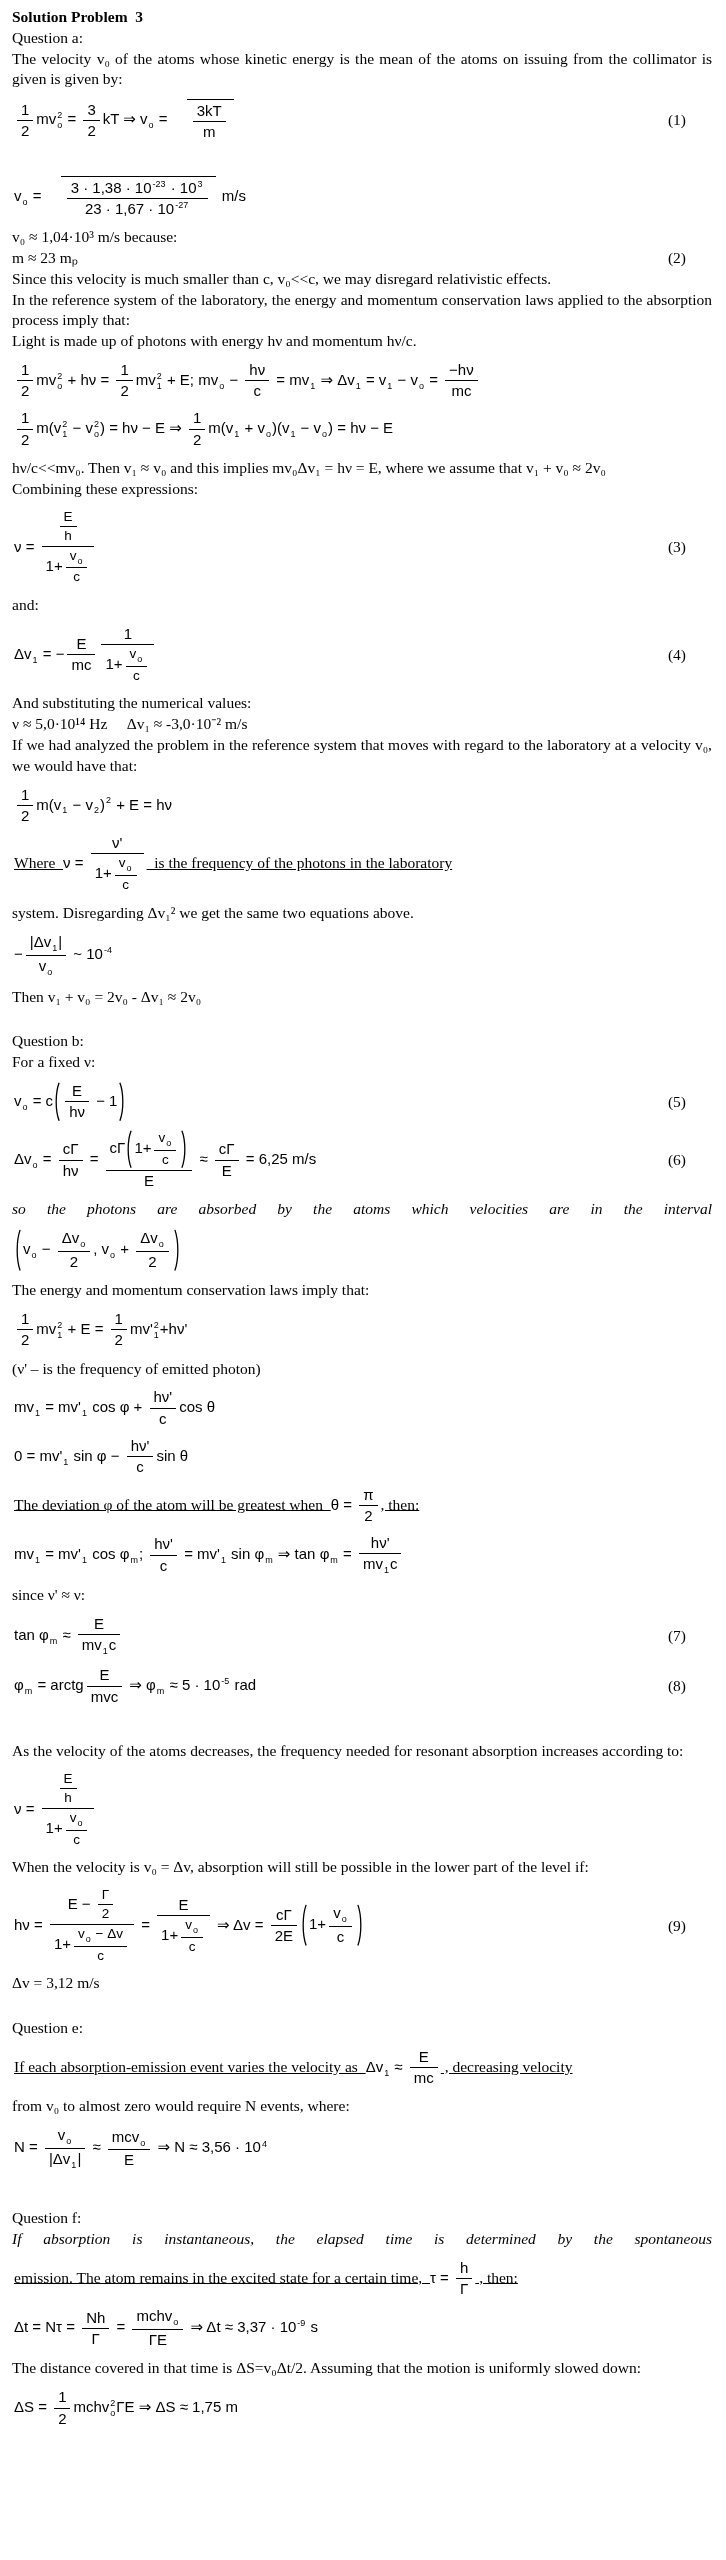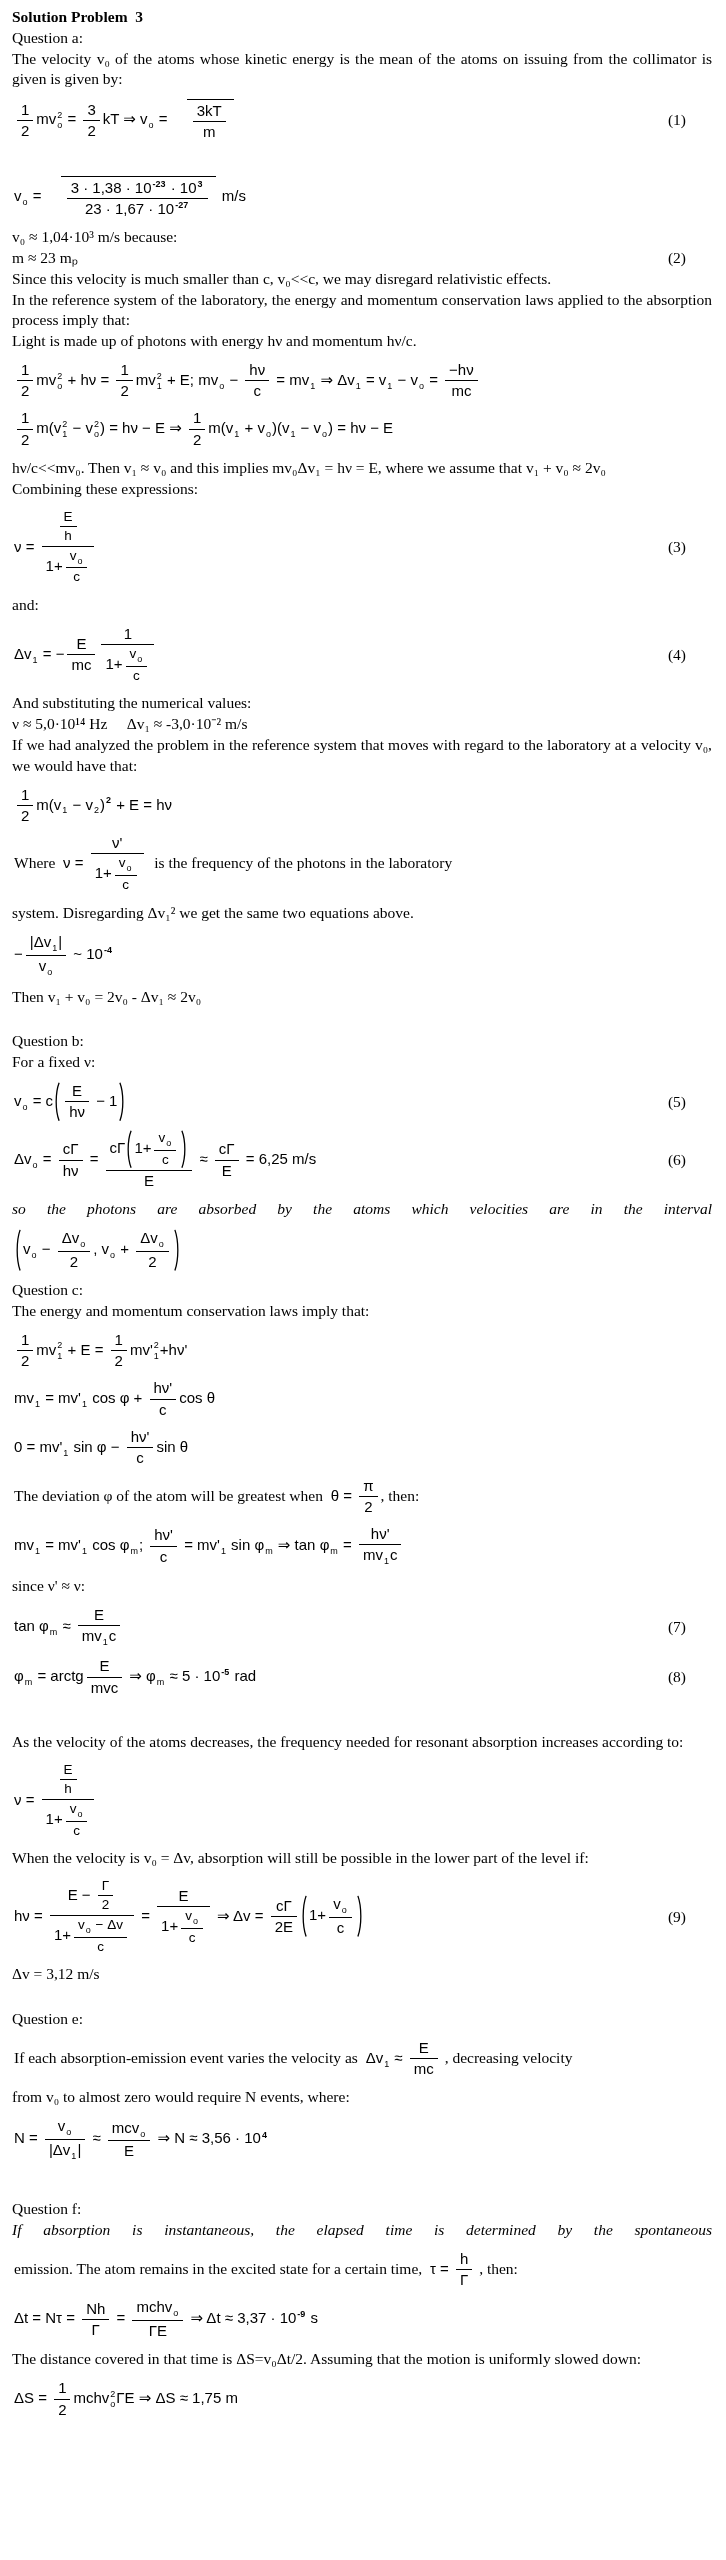--- a/index.html
+++ b/index.html
@@ -4,23 +4,23 @@
 <style>
   html,body{margin:0;padding:0;background:#ffffff;color:#000;}
   body{width:726px;height:2560px;overflow:hidden;}
   .page{padding:7px 14px 0 12px;}
   .line{position:relative;font-family:"Liberation Serif",serif;font-size:15.5px;line-height:1.34;text-align:justify;}
   .line.stretch{text-align-last:justify;font-style:italic;}
   .title{font-weight:700;white-space:pre-wrap;}
   .gap{width:100%;}
   .eqline{position:relative;display:flex;align-items:center;margin:9px 0;padding-left:2px;}
   .math{display:inline-block;font-family:"Liberation Sans",sans-serif;font-size:15px;white-space:pre-wrap;line-height:1.25;}
-  .mser{font-family:"Liberation Serif",serif;font-size:15.5px;}
+  .mser{font-family:"Liberation Serif",serif;font-size:15.5px;text-decoration:underline;}
   .msub{font-size:9px;vertical-align:-4px;margin:0 1px;}
-  .msup{font-size:9px;vertical-align:6px;margin:0 1px;font-weight:bold;}
+  .msup{font-size:9px;vertical-align:6px;margin:0 1px;}
   .mss{display:inline-flex;flex-direction:column;vertical-align:middle;text-align:center;font-size:9px;line-height:1.12;margin:0 1px;}
   .frac{display:inline-flex;flex-direction:column;align-items:stretch;vertical-align:middle;margin:0 3px;}
   .frac .frac{font-size:0.9em;}
   .fnum,.fden{display:block;text-align:center;padding:0 4px;line-height:1.22;}
   .fnum{border-bottom:1.4px solid #000;padding-bottom:1px;}
   .fden{padding-top:1px;}
   .sqrt{display:inline-flex;align-items:center;vertical-align:middle;margin:0 2px;}
   .rad{width:13px;flex:none;position:relative;}
   .rad svg{position:absolute;left:0;top:0;width:100%;height:100%;}
   .rbody{display:block;border-top:1.4px solid #000;padding:2px 5px 0 3px;}
@@ -105,25 +105,25 @@
       <span class="eqnum">(6)</span>
     </div>
     <div class="line stretch"><span class="ptext">so the photons are absorbed by the atoms which velocities are in the interval</span></div>
     <div class="eqline">
       <span class="math"><span class="paren"><span class="lp"><svg viewBox="0 0 10 100" preserveAspectRatio="none">
               <path d="M8.5,2 C2,28 2,72 8.5,98" fill="none" stroke="#000" stroke-width="1.3" vector-effect="non-scaling-stroke"></path>
             </svg></span><span class="pbody"><span class="mtxt">v</span><span class="msub">o</span><span class="mtxt"> − </span><span class="frac"><span class="fnum"><span class="mtxt">Δv</span><span class="msub">o</span></span><span class="fden"><span class="mtxt">2</span></span></span><span class="mtxt">, v</span><span class="msub">o</span><span class="mtxt"> + </span><span class="frac"><span class="fnum"><span class="mtxt">Δv</span><span class="msub">o</span></span><span class="fden"><span class="mtxt">2</span></span></span></span><span class="rp"><svg viewBox="0 0 10 100" preserveAspectRatio="none">
               <path d="M1.5,2 C8,28 8,72 1.5,98" fill="none" stroke="#000" stroke-width="1.3" vector-effect="non-scaling-stroke"></path>
             </svg></span></span></span>
     </div>
-    <div class="line"><span class="ptext">Question c:</span></div>
     <div class="line"><span class="ptext">The energy and momentum conservation laws imply that:</span></div>
     <div class="eqline">
       <span class="math"><span class="frac"><span class="fnum"><span class="mtxt">1</span></span><span class="fden"><span class="mtxt">2</span></span></span><span class="mtxt">mv</span><span class="mss"><span class="ssup">2</span><span class="ssub">1</span></span><span class="mtxt"> + E = </span><span class="frac"><span class="fnum"><span class="mtxt">1</span></span><span class="fden"><span class="mtxt">2</span></span></span><span class="mtxt">mv'</span><span class="mss"><span class="ssup">2</span><span class="ssub">1</span></span><span class="mtxt">+hν'</span></span>
     </div>
+    <div class="line"><span class="ptext">(ν' – is the frequency of emitted photon)</span></div>
     <div class="eqline">
       <span class="math"><span class="mtxt">mv</span><span class="msub">1</span><span class="mtxt"> = mv'</span><span class="msub">1</span><span class="mtxt"> cos φ + </span><span class="frac"><span class="fnum"><span class="mtxt">hν'</span></span><span class="fden"><span class="mtxt">c</span></span></span><span class="mtxt">cos θ</span></span>
     </div>
     <div class="eqline">
       <span class="math"><span class="mtxt">0 = mv'</span><span class="msub">1</span><span class="mtxt"> sin φ − </span><span class="frac"><span class="fnum"><span class="mtxt">hν'</span></span><span class="fden"><span class="mtxt">c</span></span></span><span class="mtxt">sin θ</span></span>
     </div>
     <div class="eqline">
       <span class="math"><span class="mser">The deviation φ of the atom will be greatest when  </span><span class="mtxt">θ = </span><span class="frac"><span class="fnum"><span class="mtxt">π</span></span><span class="fden"><span class="mtxt">2</span></span></span><span class="mser">, then:</span></span>
     </div>
     <div class="eqline">

